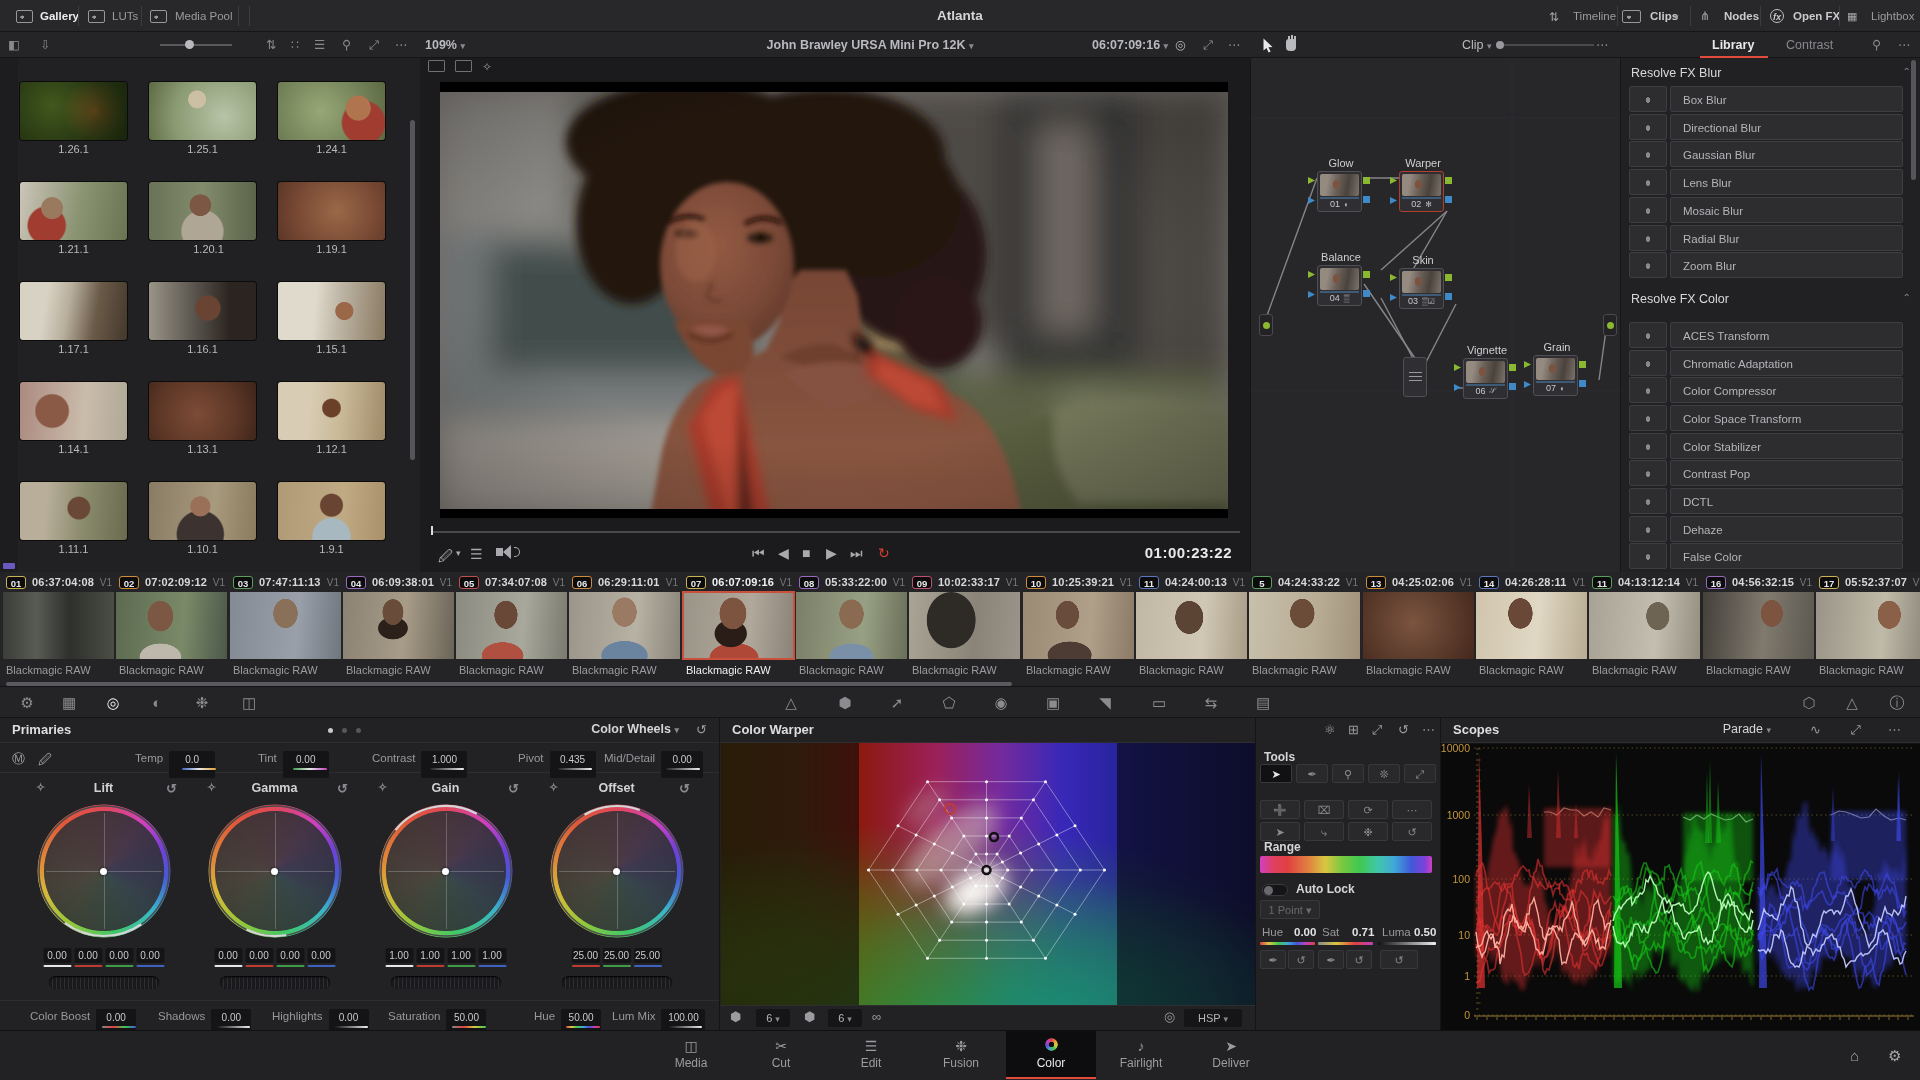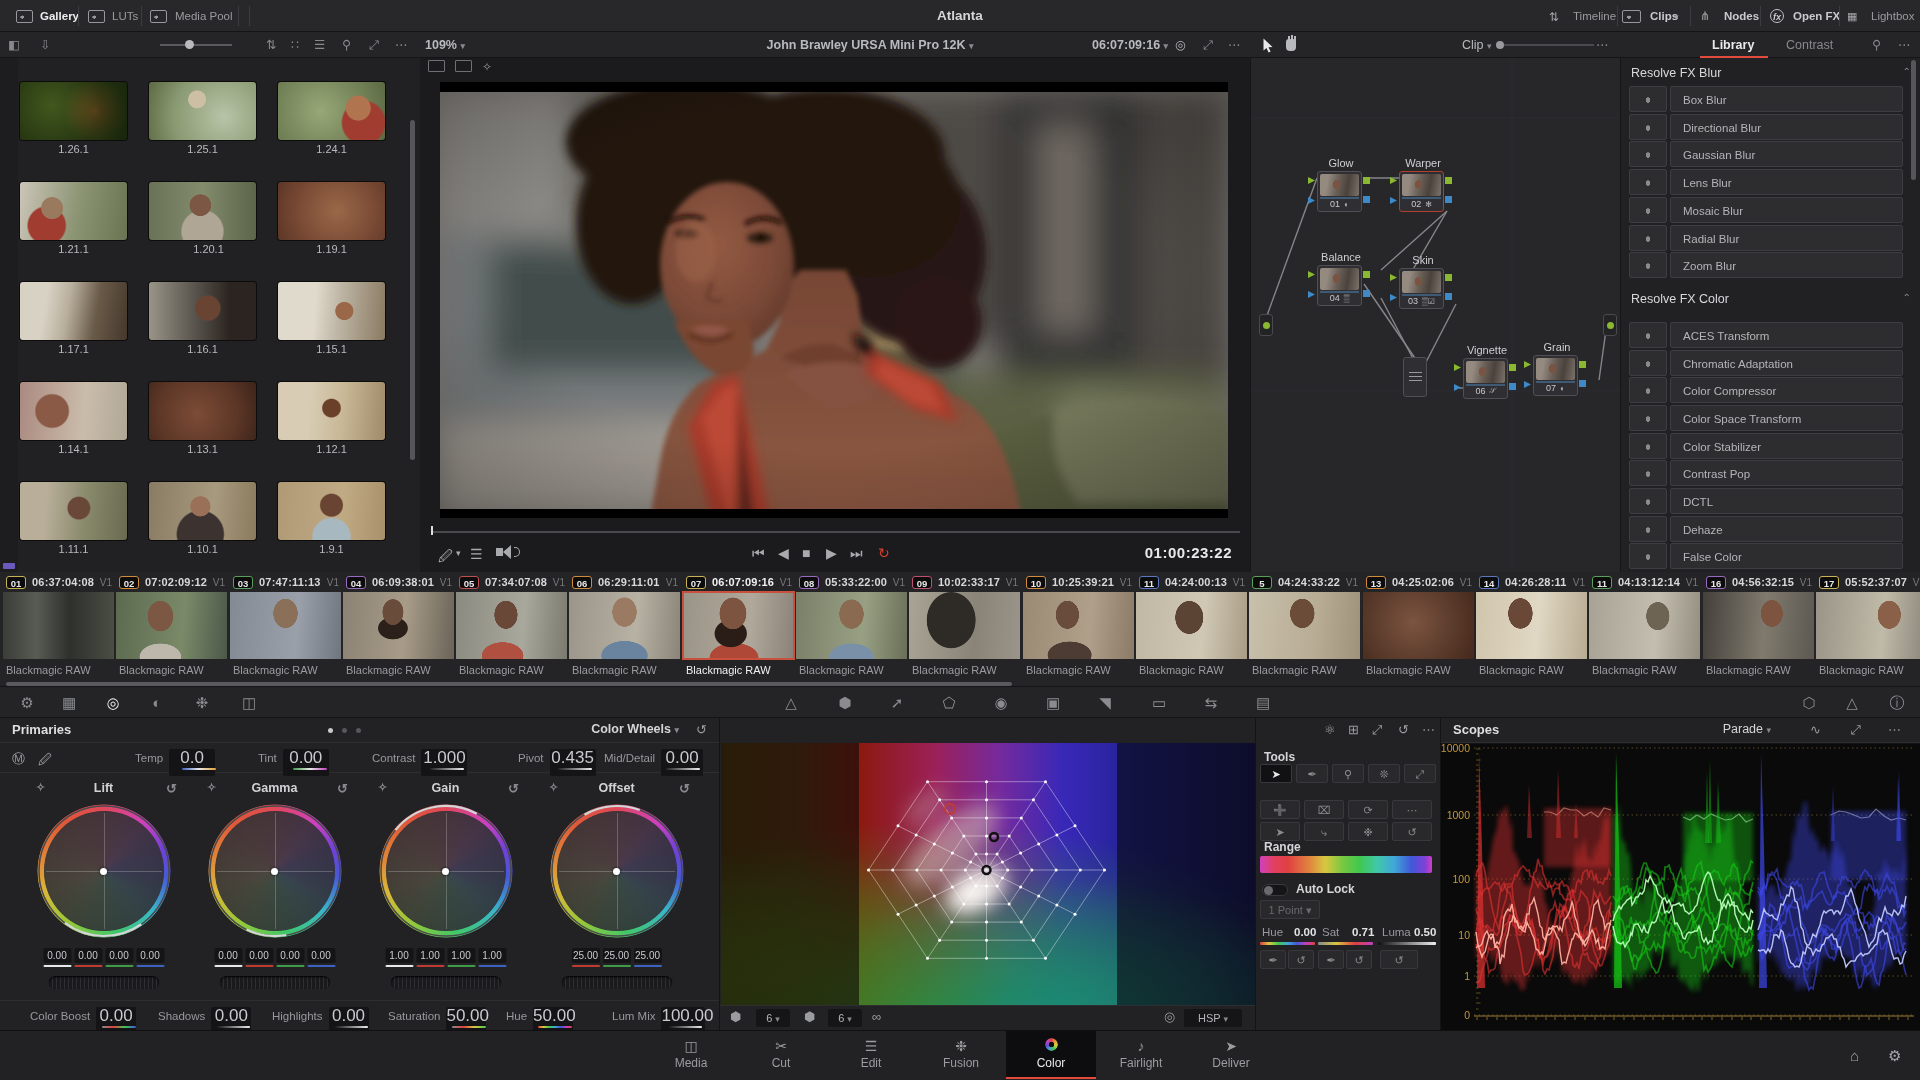--- a/index.html
+++ b/index.html
@@ -115,21 +115,21 @@
 #phead { position:absolute; left:0; top:0; width:719px; height:25px; border-bottom:1px solid #2e2e31; }
 #phead b { position:absolute; left:12px; top:4px; color:#dededf; font-size:13px; }
 .pdots { position:absolute; left:328px; top:10px; display:flex; gap:9px; }
 .pdots i { width:5px; height:5px; border-radius:50%; background:#57575b; }
 .pdots i.on { background:#c9c9cc; }
 #pwheelsel { position:absolute; right:40px; top:4px; color:#d5d5d8; font-size:12.5px; font-weight:bold; }
 #preset { position:absolute; right:12px; top:4px; color:#9a9a9e; font-size:13px; }
 #psub { position:absolute; left:0; top:26px; width:719px; height:29px; border-bottom:1px solid #2e2e31; }
 .pfield { position:absolute; top:5px; height:18px; white-space:nowrap; }
 .pfield label { color:#98989c; font-size:11.5px; margin-right:6px; vertical-align:top; line-height:18px; display:inline-block; }
-.pbox { display:inline-block; width:46px; height:27px; background:#141416; border-radius:2px; color:#cacace; font-size:17px; text-align:center; line-height:17px; }
+.pbox { display:inline-block; width:46px; height:27px; background:#141416; border-radius:2px; color:#cacace; font-size:10px; text-align:center; line-height:17px; }
 .pgrad { position:absolute; height:2px; width:34px; border-radius:1px; top:19px; }
 #wheelsrow { position:absolute; left:0; top:55px; width:719px; height:220px; }
 .wheelcell { position:absolute; top:0; width:171px; height:220px; }
 .wtitle { position:absolute; left:10px; right:10px; top:8px; height:16px; color:#d2d2d5; font-size:12.5px; font-weight:bold; text-align:center; }
 .wcross { position:absolute; left:8px; color:#8a8a8e; font-size:11px; }
 .wreset { position:absolute; right:2px; color:#8a8a8e; font-size:13px; }
 .wheel { position:absolute; left:50%; top:98px; transform:translate(-50%,-50%); width:134px; height:134px; }
 .wring { position:absolute; inset:0; border-radius:50%;
   background:conic-gradient(from 0deg, #e04858, #d040c0 40deg, #7040d8 70deg, #4858d8 95deg, #38b8c8 130deg, #40c868 170deg, #98c838 215deg, #d8b838 250deg, #e08838 280deg, #e05838 320deg, #e04858 360deg);
   -webkit-mask:radial-gradient(circle, transparent 59px, #000 60px, #000 66px, transparent 67px); }
@@ -872,25 +872,28 @@
           </div>
         </div>
 <div class="wscrub"></div>
 </div>
   </div>
   <div id="pbottom">
     <div class="pfield" style="left:30px;top:6px"><label>Color Boost</label><span class="pbox" style="width:40px">0.00</span><i class="pgrad" style="left:72px;background:linear-gradient(90deg,#888,#e04040,#40c850,#4058d8)"></i></div>
     <div class="pfield" style="left:158px;top:6px"><label>Shadows</label><span class="pbox" style="width:40px">0.00</span><i class="pgrad" style="left:58px;background:linear-gradient(90deg,#111,#eee)"></i></div>
     <div class="pfield" style="left:272px;top:6px"><label>Highlights</label><span class="pbox" style="width:40px">0.00</span><i class="pgrad" style="left:62px;background:linear-gradient(90deg,#111,#eee)"></i></div>
     <div class="pfield" style="left:388px;top:6px"><label>Saturation</label><span class="pbox" style="width:40px">50.00</span><i class="pgrad" style="left:64px;background:linear-gradient(90deg,#888,#e04040,#d8c840,#40c850)"></i></div>
-    <div class="pfield" style="left:506px;top:6px"><label>Hue</label><span class="pbox" style="width:40px">50.00</span><i class="pgrad" style="left:32px;background:linear-gradient(90deg,#e04040,#d8c840,#40c850,#40a8d8,#4058d8,#c040c0,#e04040)"></i></div>
+    <div class="pfield" style="left:534px;top:6px"><label>Hue</label><span class="pbox" style="width:40px">50.00</span><i class="pgrad" style="left:32px;background:linear-gradient(90deg,#e04040,#d8c840,#40c850,#40a8d8,#4058d8,#c040c0,#e04040)"></i></div>
     <div class="pfield" style="left:612px;top:6px"><label>Lum Mix</label><span class="pbox" style="width:44px">100.00</span><i class="pgrad" style="left:56px;background:linear-gradient(90deg,#111,#eee)"></i></div>
   </div>
 </div>
 <div id="warper">
+  <div id="whead">
+      <b>Color Warper</b>
+    </div>
   <div id="wfield">
     <svg width="534" height="262" viewBox="0 0 534 262">
       <defs>
       <filter id="wblur" x="-60%" y="-60%" width="220%" height="220%">
             <feGaussianBlur stdDeviation="9"></feGaussianBlur>
           </filter>
       <linearGradient id="whue" x1="0" y1="0" x2="1" y2="0">
         <stop offset="0" stop-color="#52380a"></stop>
             <stop offset="0.14" stop-color="#643410"></stop>
         <stop offset="0.26" stop-color="#8c1a10"></stop>

